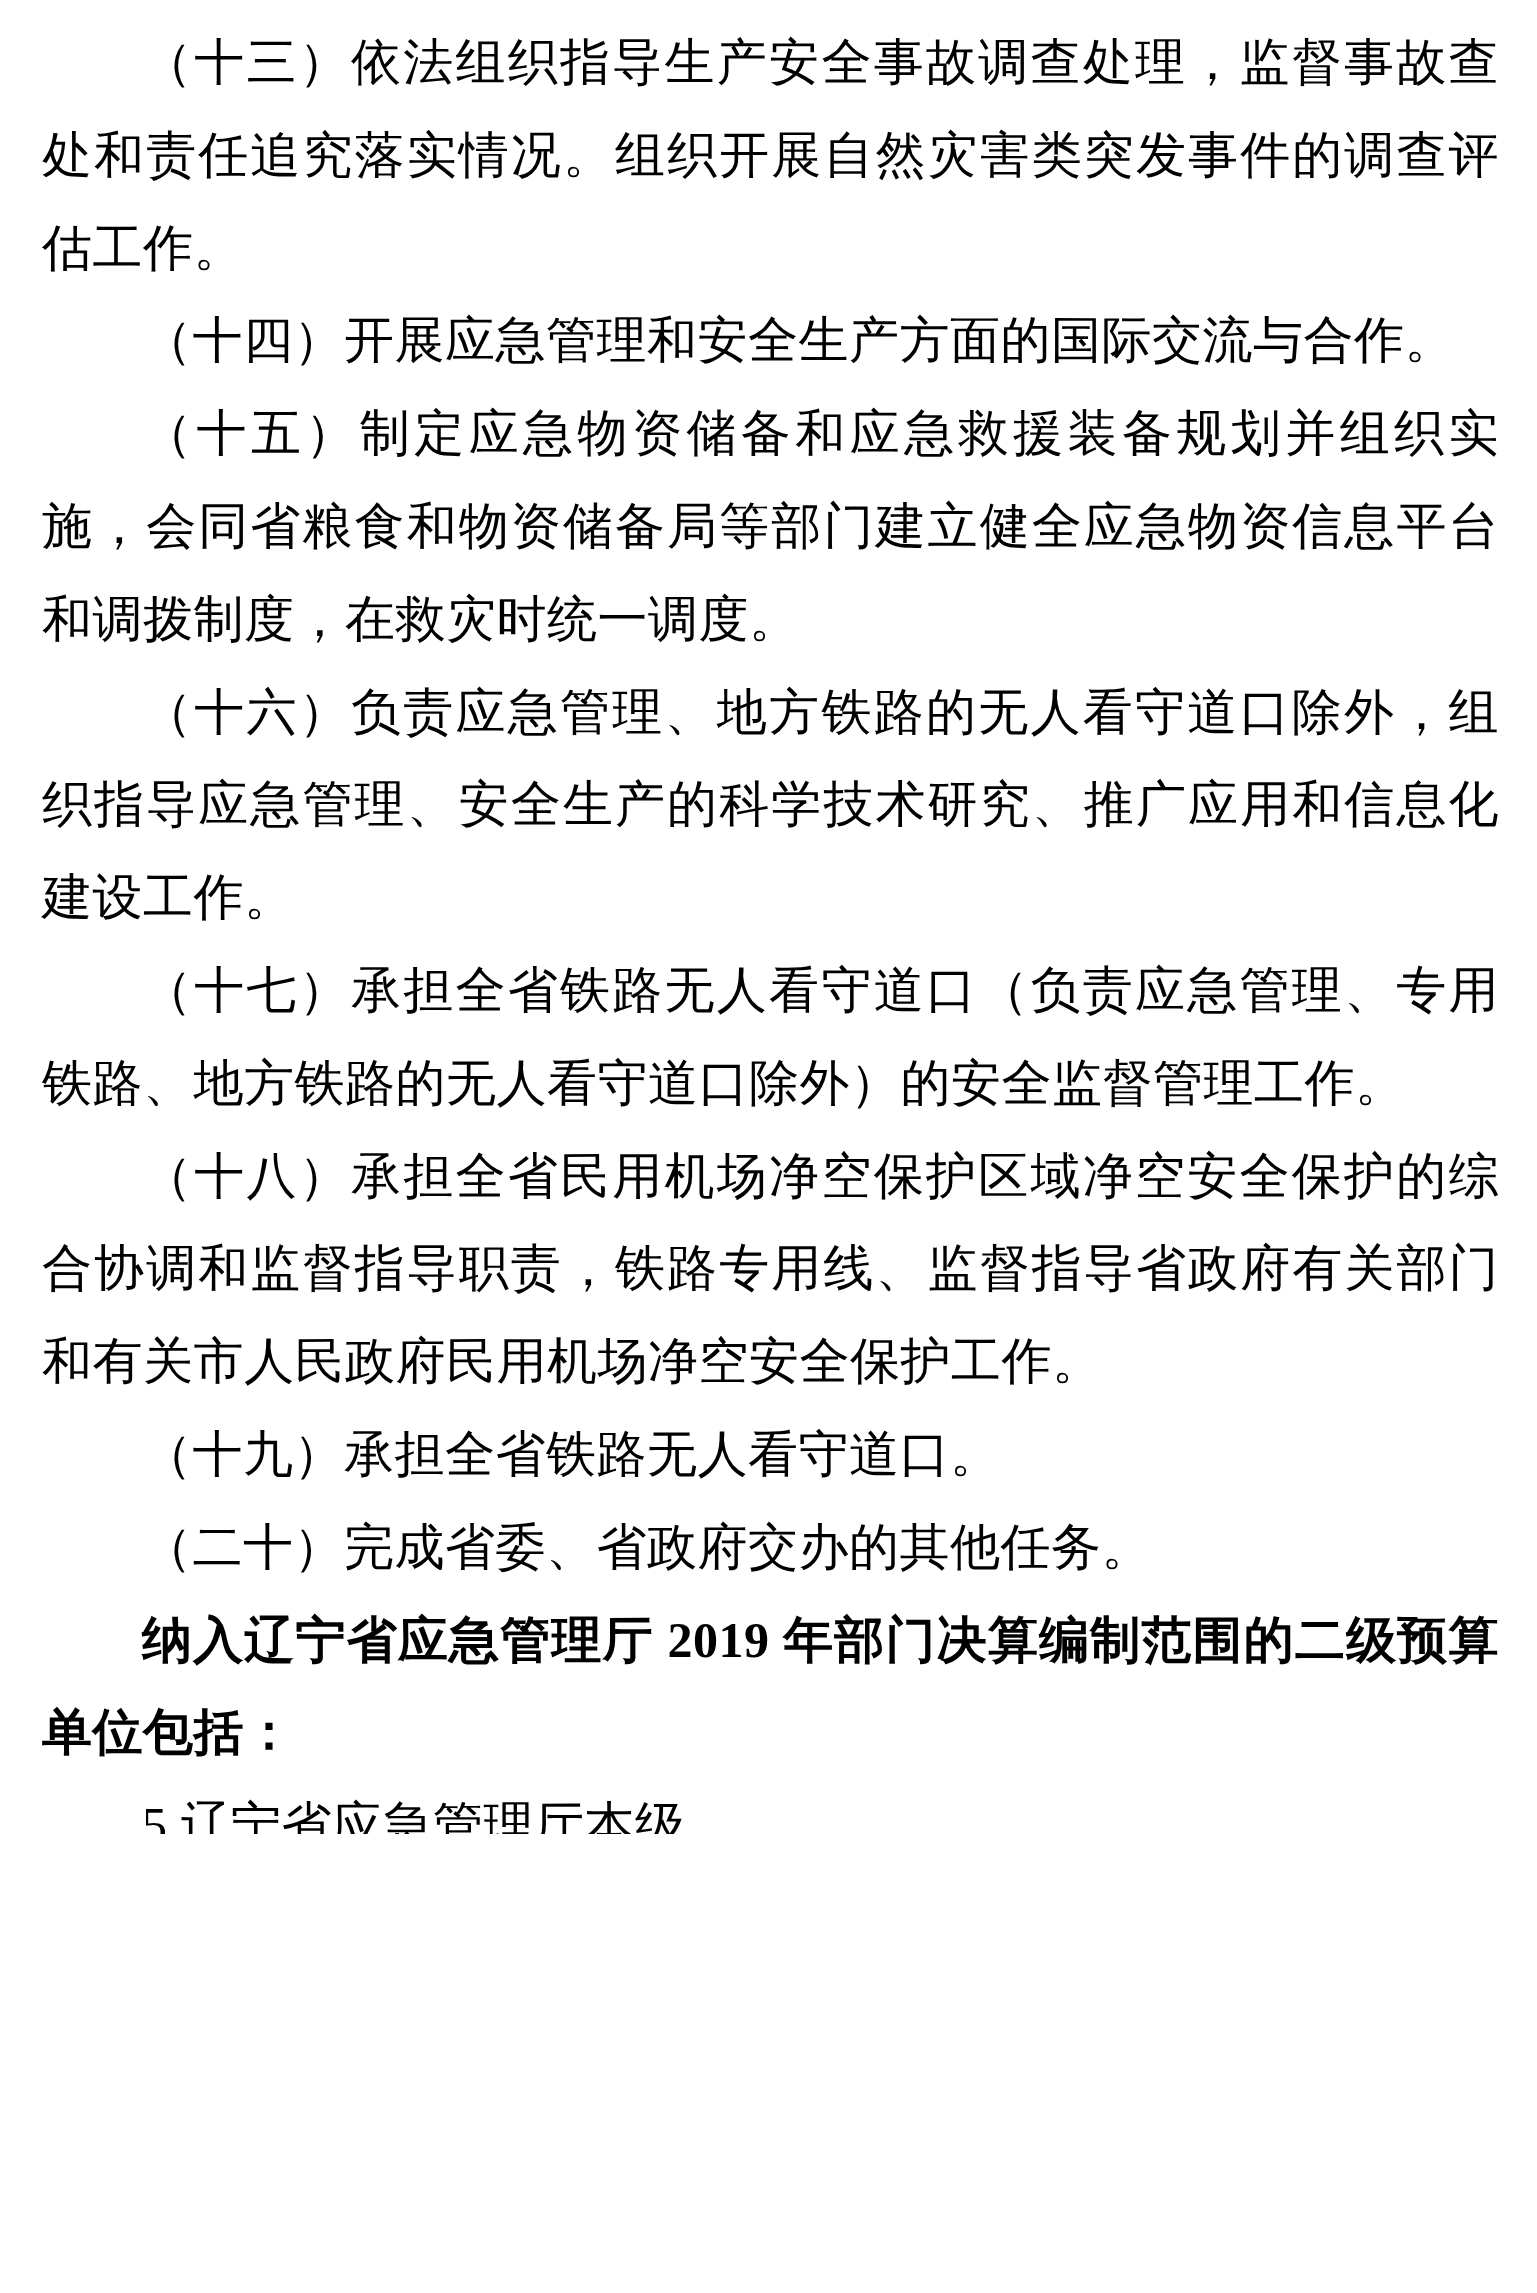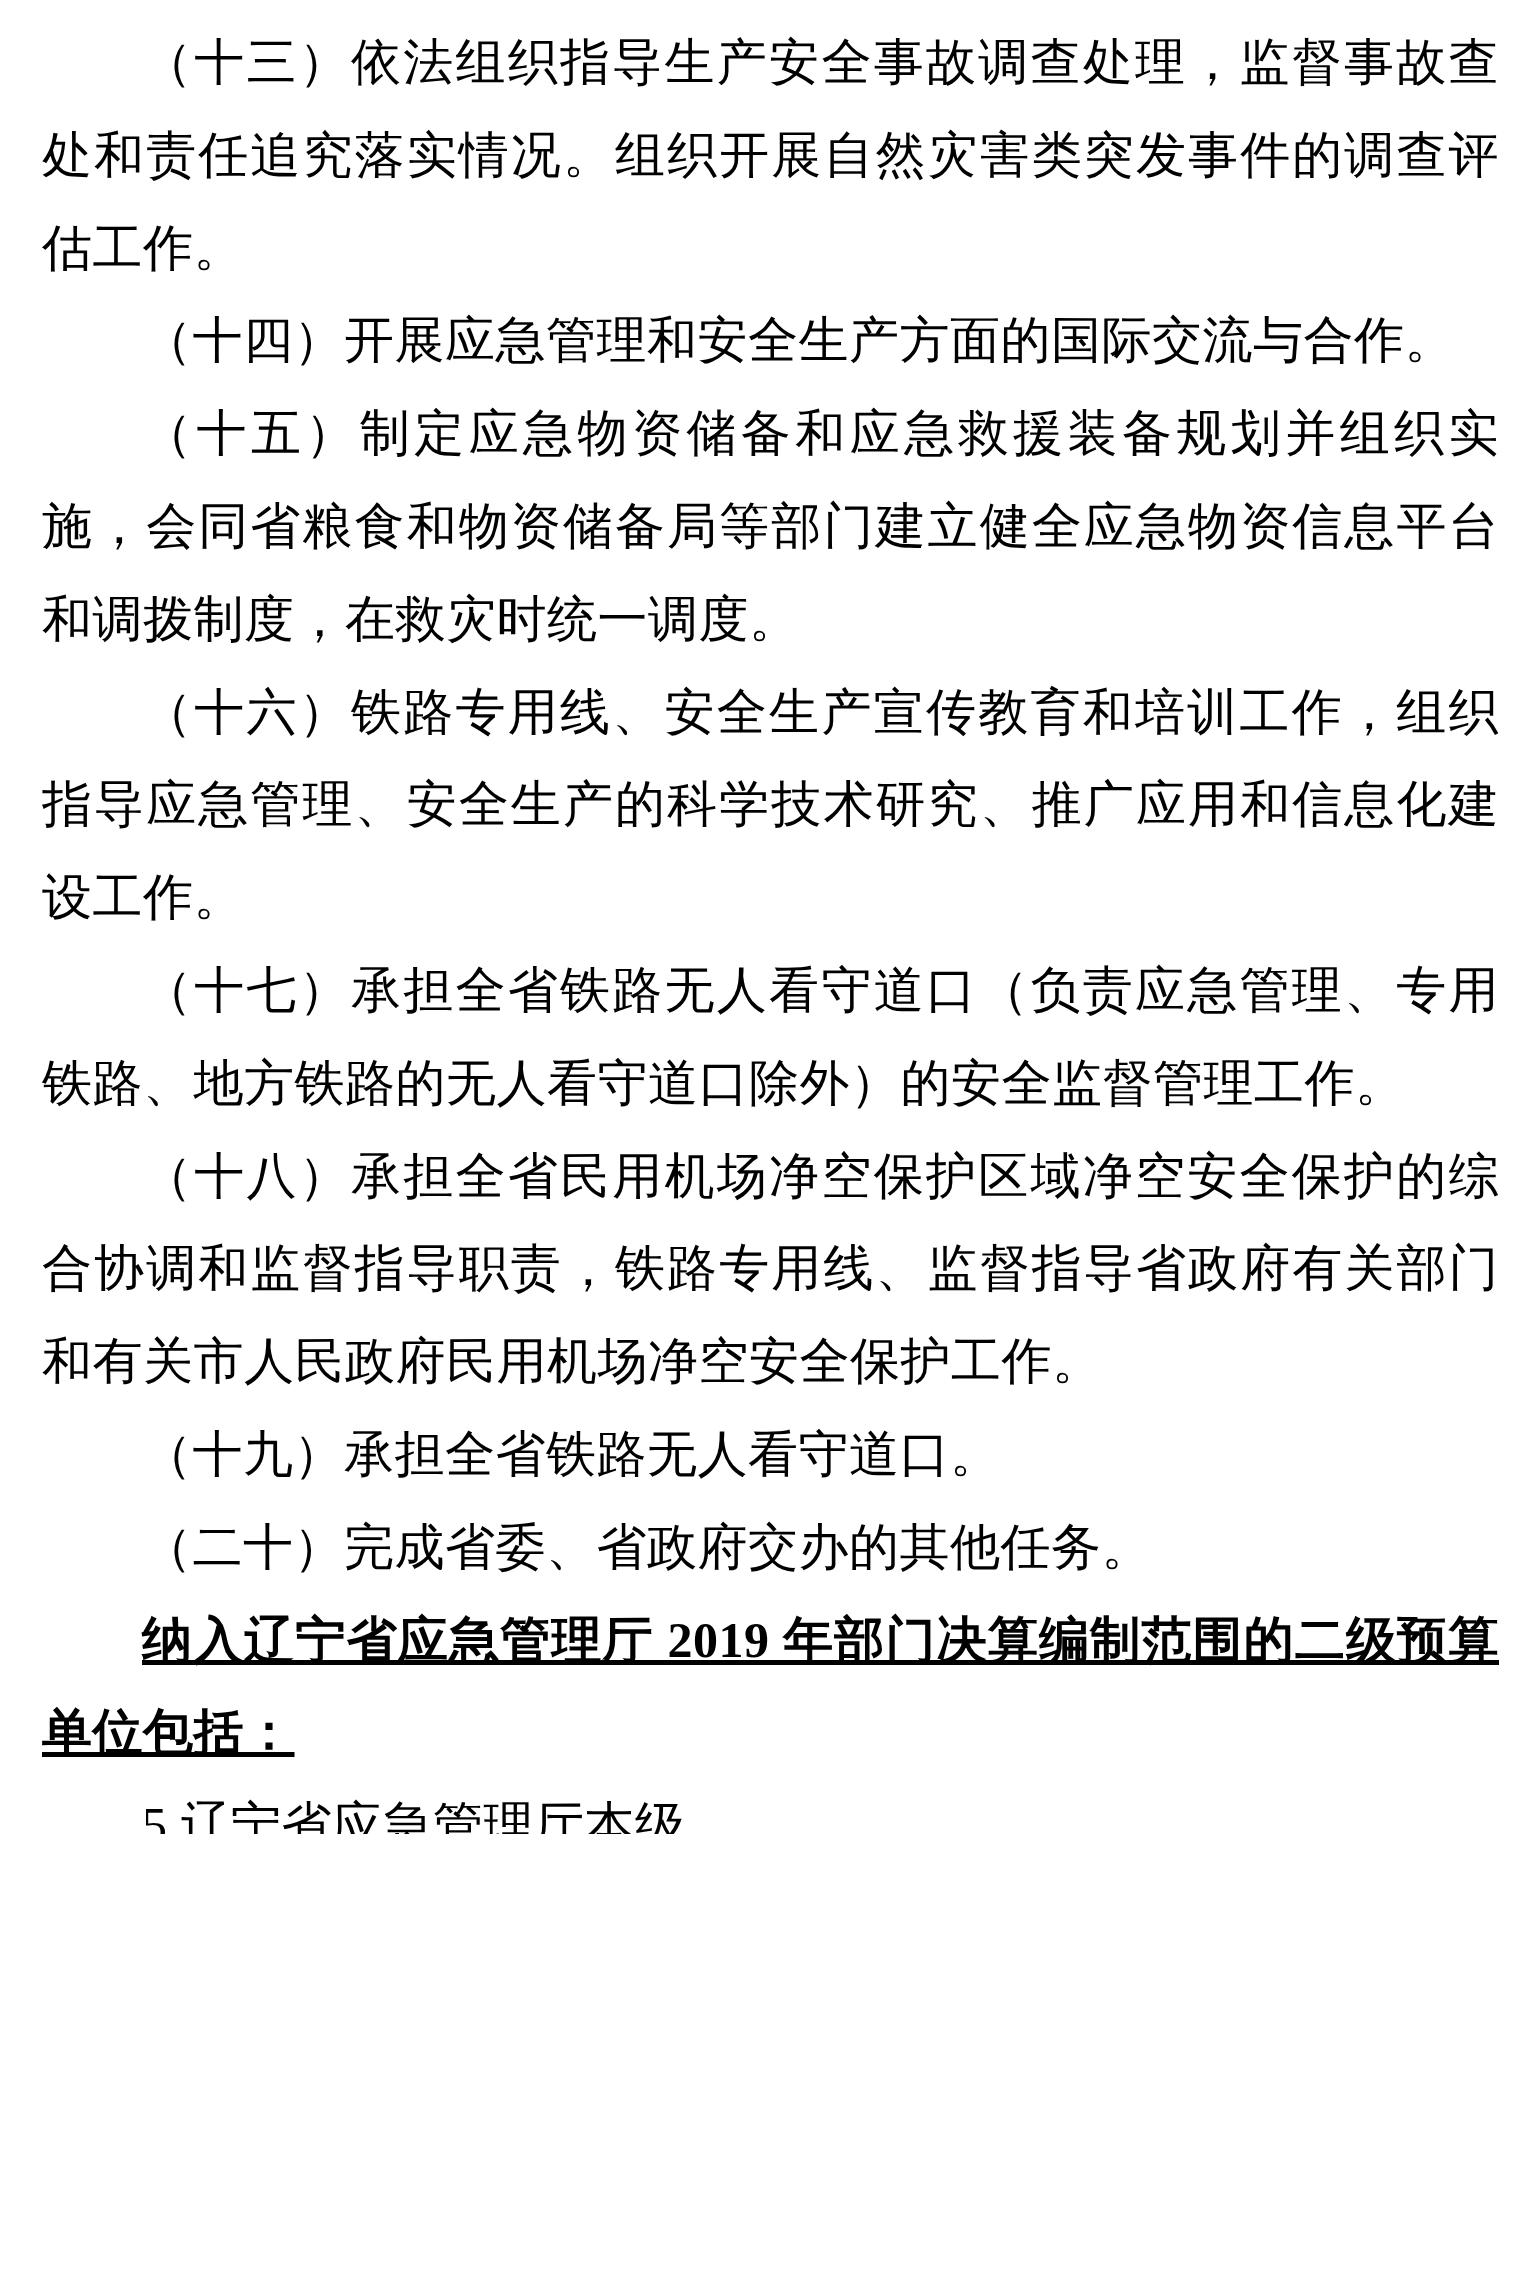--- a/index.html
+++ b/index.html
@@ -36,21 +36,20 @@
   .para.body {
     font-weight: normal;
   }
   .para.heading-hei {
     font-family: "Liberation Sans", "DejaVu Sans", sans-serif;
     font-weight: bold;
   }
   .para.heading-song {
     font-family: "Liberation Serif", "DejaVu Serif", serif;
     font-weight: bold;
-    text-decoration: underline;
   }
   .footer {
     position: absolute;
     top: 2182px;
     left: 0;
     width: 100%;
     text-align: center;
   }
   .page-number {
     font-size: 38px;
@@ -59,21 +58,21 @@
   }
 </style>
 </head>
 <body>
 
 <div class="page">
   <div class="content" id="doc-body">
       <p class="para body">（十三）依法组织指导生产安全事故调查处理，监督事故查处和责任追究落实情况。组织开展自然灾害类突发事件的调查评估工作。</p>
       <p class="para body">（十四）开展应急管理和安全生产方面的国际交流与合作。</p>
       <p class="para body">（十五）制定应急物资储备和应急救援装备规划并组织实施，会同省粮食和物资储备局等部门建立健全应急物资信息平台和调拨制度，在救灾时统一调度。</p>
-      <p class="para body">（十六）铁路专用线、安全生产宣传教育和培训工作，组织指导应急管理、安全生产的科学技术研究、推广应用和信息化建设工作。</p>
+      <p class="para body">（十六）负责应急管理、地方铁路的无人看守道口除外，组织指导应急管理、安全生产的科学技术研究、推广应用和信息化建设工作。</p>
       <p class="para body">（十七）承担全省铁路无人看守道口（负责应急管理、专用铁路、地方铁路的无人看守道口除外）的安全监督管理工作。</p>
       <p class="para body">（十八）承担全省民用机场净空保护区域净空安全保护的综合协调和监督指导职责，铁路专用线、监督指导省政府有关部门和有关市人民政府民用机场净空安全保护工作。</p>
       <p class="para body">（十九）承担全省铁路无人看守道口。</p>
       <p class="para body">（二十）完成省委、省政府交办的其他任务。</p>
       <p class="para heading-song">纳入辽宁省应急管理厅 2019 年部门决算编制范围的二级预算单位包括：</p>
       <p class="para body">5.辽宁省应急管理厅本级</p>
     </div>
   <div class="footer">
     <span class="page-number">5</span>
   </div>

